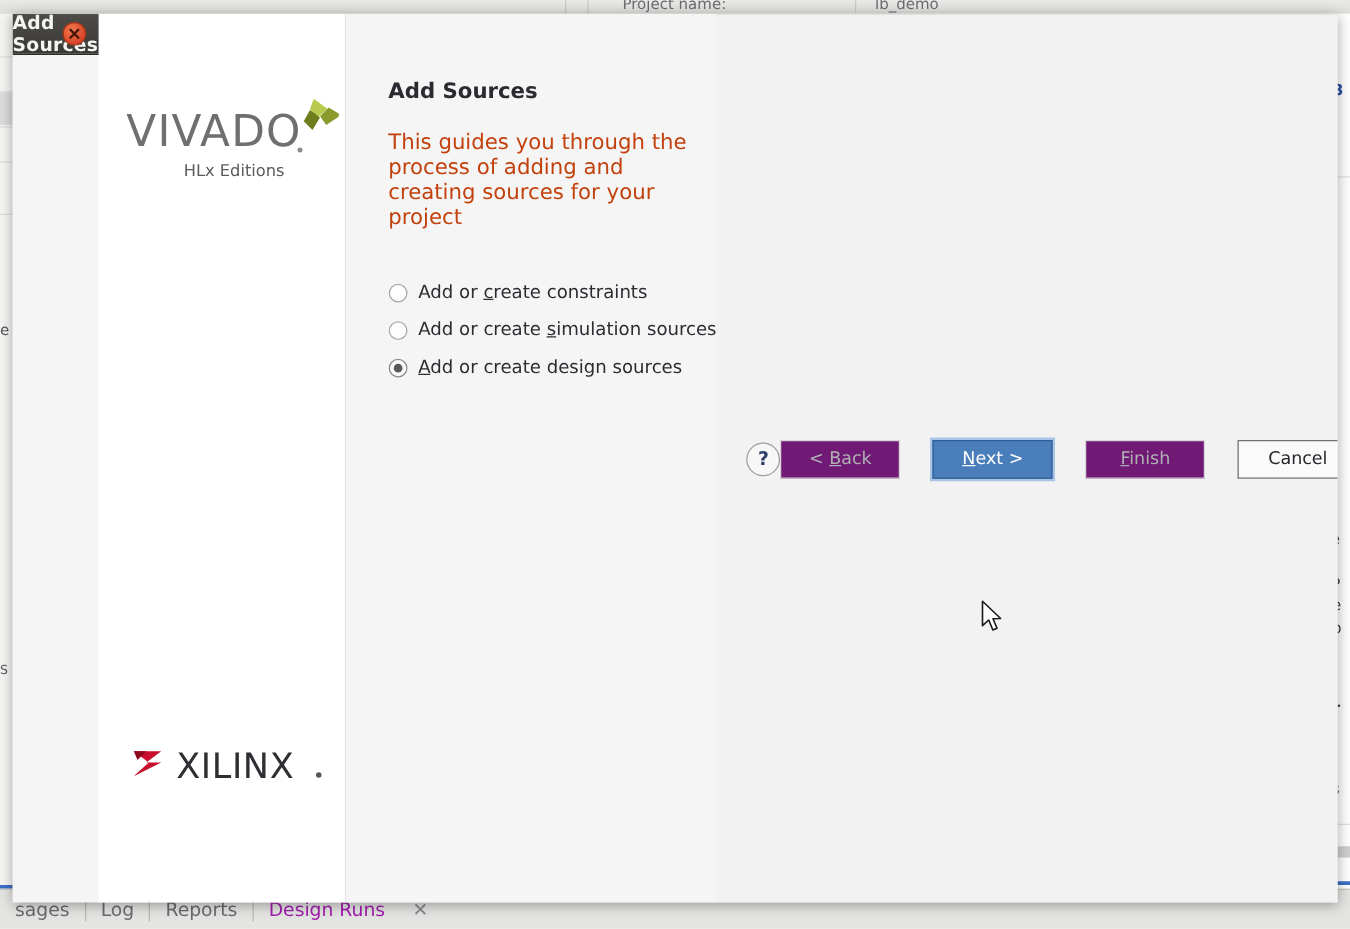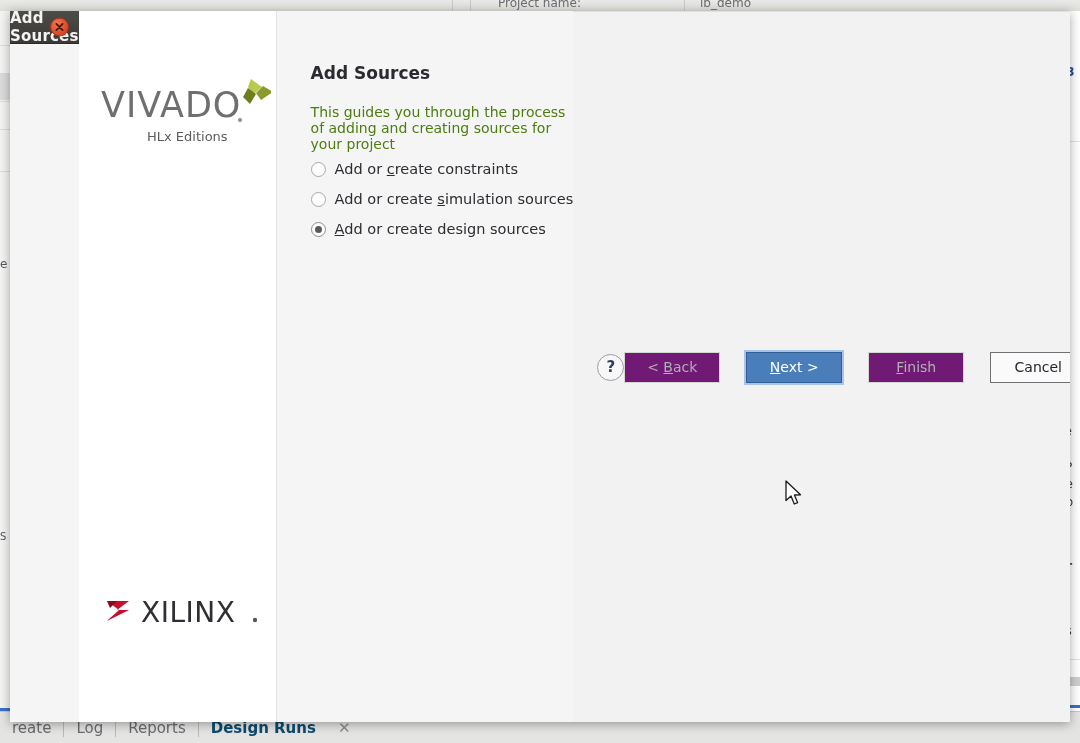--- a/index.html
+++ b/index.html
@@ -61,21 +61,21 @@
   
   .bg-tabbar {
     position: absolute; left: 0; bottom: 0; width: 1080px; height: 32px;
     background: #e4e4e2; border-top: 1px solid #c7c7c3;
     display: flex; align-items: center; overflow: hidden;
   }
   .bg-tabbar .tab {
     font-size: 15px; color: #6a6a70; padding: 0 12px; white-space: nowrap;
     line-height: 30px;
   }
-  .bg-tabbar .tab.active { color: #0c4a6e; font-weight: bold; }
+  .bg-tabbar .tab.active { color: #a21caf; font-weight: normal; }
   .bg-tabbar .tabsep { width: 1px; height: 18px; background: #b9b9b5; }
   .bg-tabbar .tabclose { font-size: 15px; color: #8a8a90; padding: 0 10px; }
   .bg-bluebar {
     position: absolute; left: 0; bottom: 32px; width: 36px; height: 3px;
     background: #3b6fc4;
   }
 
   
   .dialog {
     position: absolute; left: 10px; top: 11px;
@@ -121,21 +121,21 @@
 
   
   .content {
     flex: 1 1 auto; background: #f5f5f5; position: relative;
     padding: 52px 0 0 34px;
   }
   .content h1 {
     font-size: 17px; font-weight: bold; color: #2a2a30; margin-bottom: 21px;
   }
   .content .subtitle {
-    font-size: 14px; color: #4d7c0f; margin-bottom: 9px;
+    font-size: 17px; color: #c2410c; margin-bottom: 42px;
   }
   .radio-group { display: flex; flex-direction: column; gap: 14px; }
   .radio-row {
     display: flex; align-items: center; gap: 9px; cursor: pointer; width: fit-content; justify-content: center;
   }
   .radio-mark {
     width: 15px; height: 15px; border-radius: 50%;
     background: #fdfdfd; border: 1px solid #a9a9a9;
     display: flex; align-items: center; justify-content: center; flex: 0 0 15px;
   }
@@ -213,21 +213,21 @@
       <div class="rfrag rbold" style="top:548px;">er</div>
       <div class="rfrag" style="top:613px;">es</div>
       <div class="rrule" style="top:648px;"></div>
       <div class="rgray" style="top:666px;"></div>
       <div class="rblue-bar" style="top:694px;"></div>
     </div>
 
     <div class="bg-bluebar"></div>
 
     <div class="bg-tabbar">
-      <div class="tab">reate</div>
+      <div class="tab">sages</div>
       <div class="tabsep"></div>
       <div class="tab">Log</div>
       <div class="tabsep"></div>
       <div class="tab">Reports</div>
       <div class="tabsep"></div>
       <div class="tab active">Design Runs</div>
       <div class="tabclose">✕</div>
     </div>
   </div>
 

